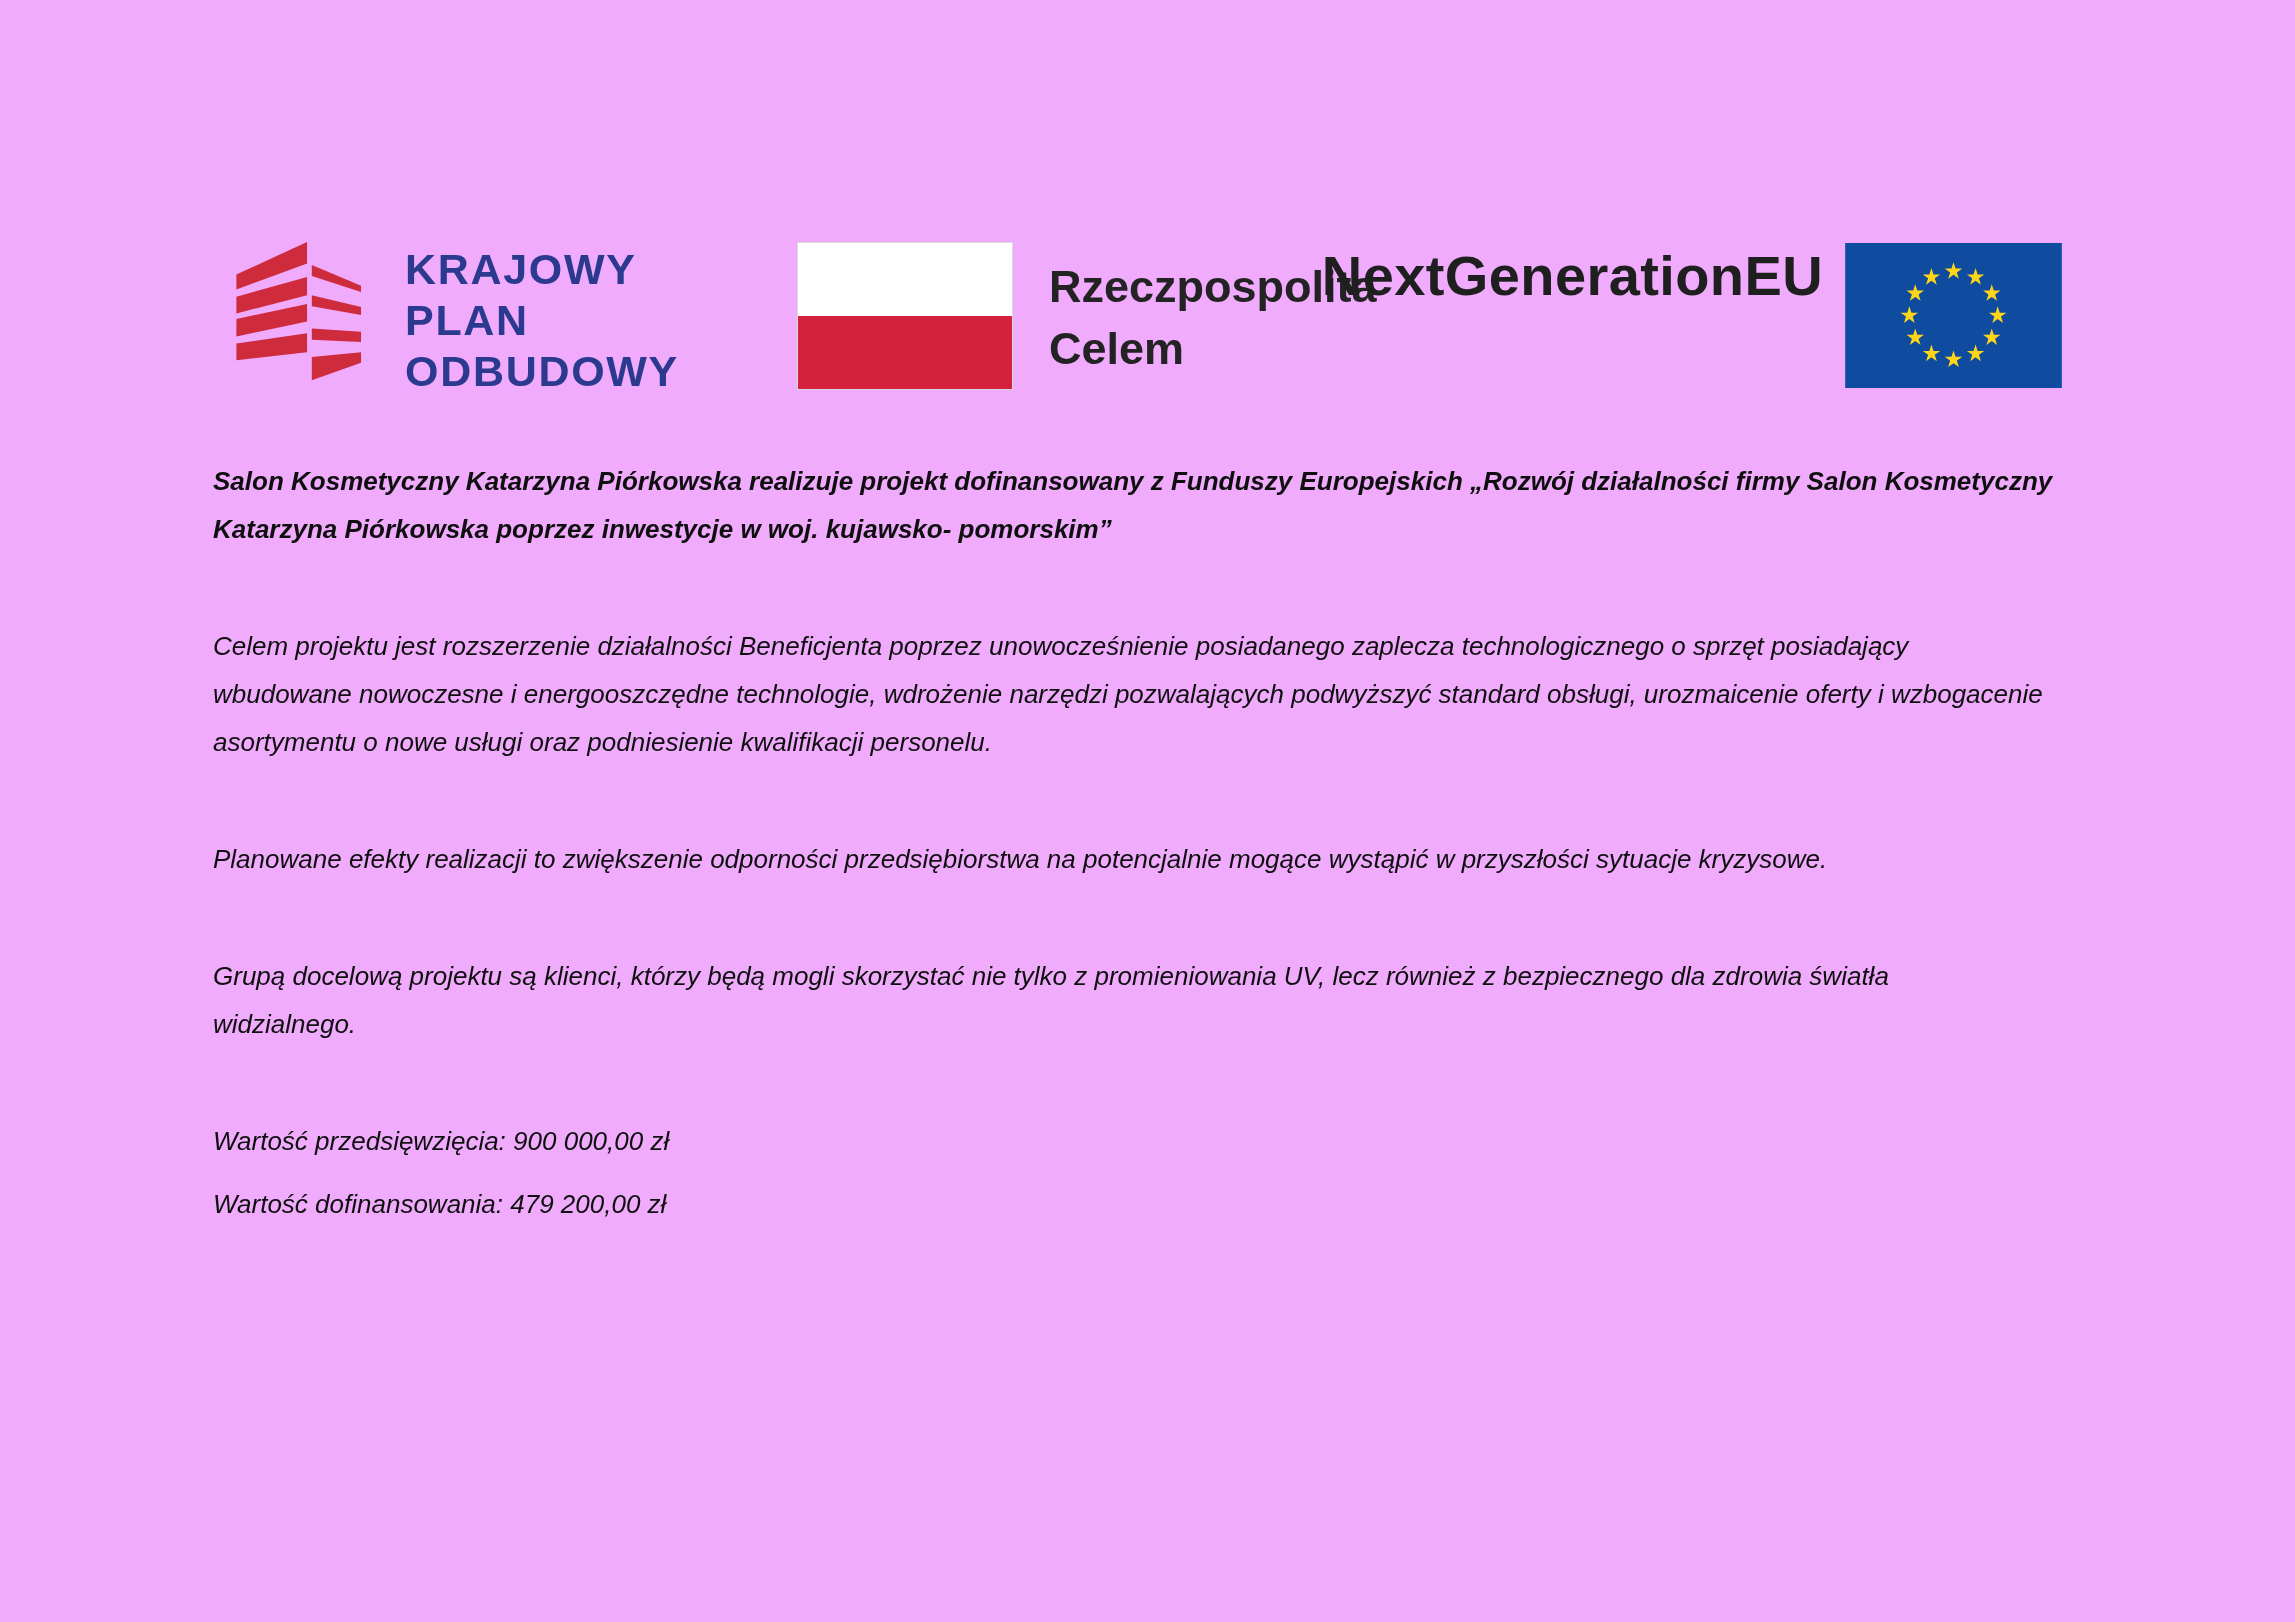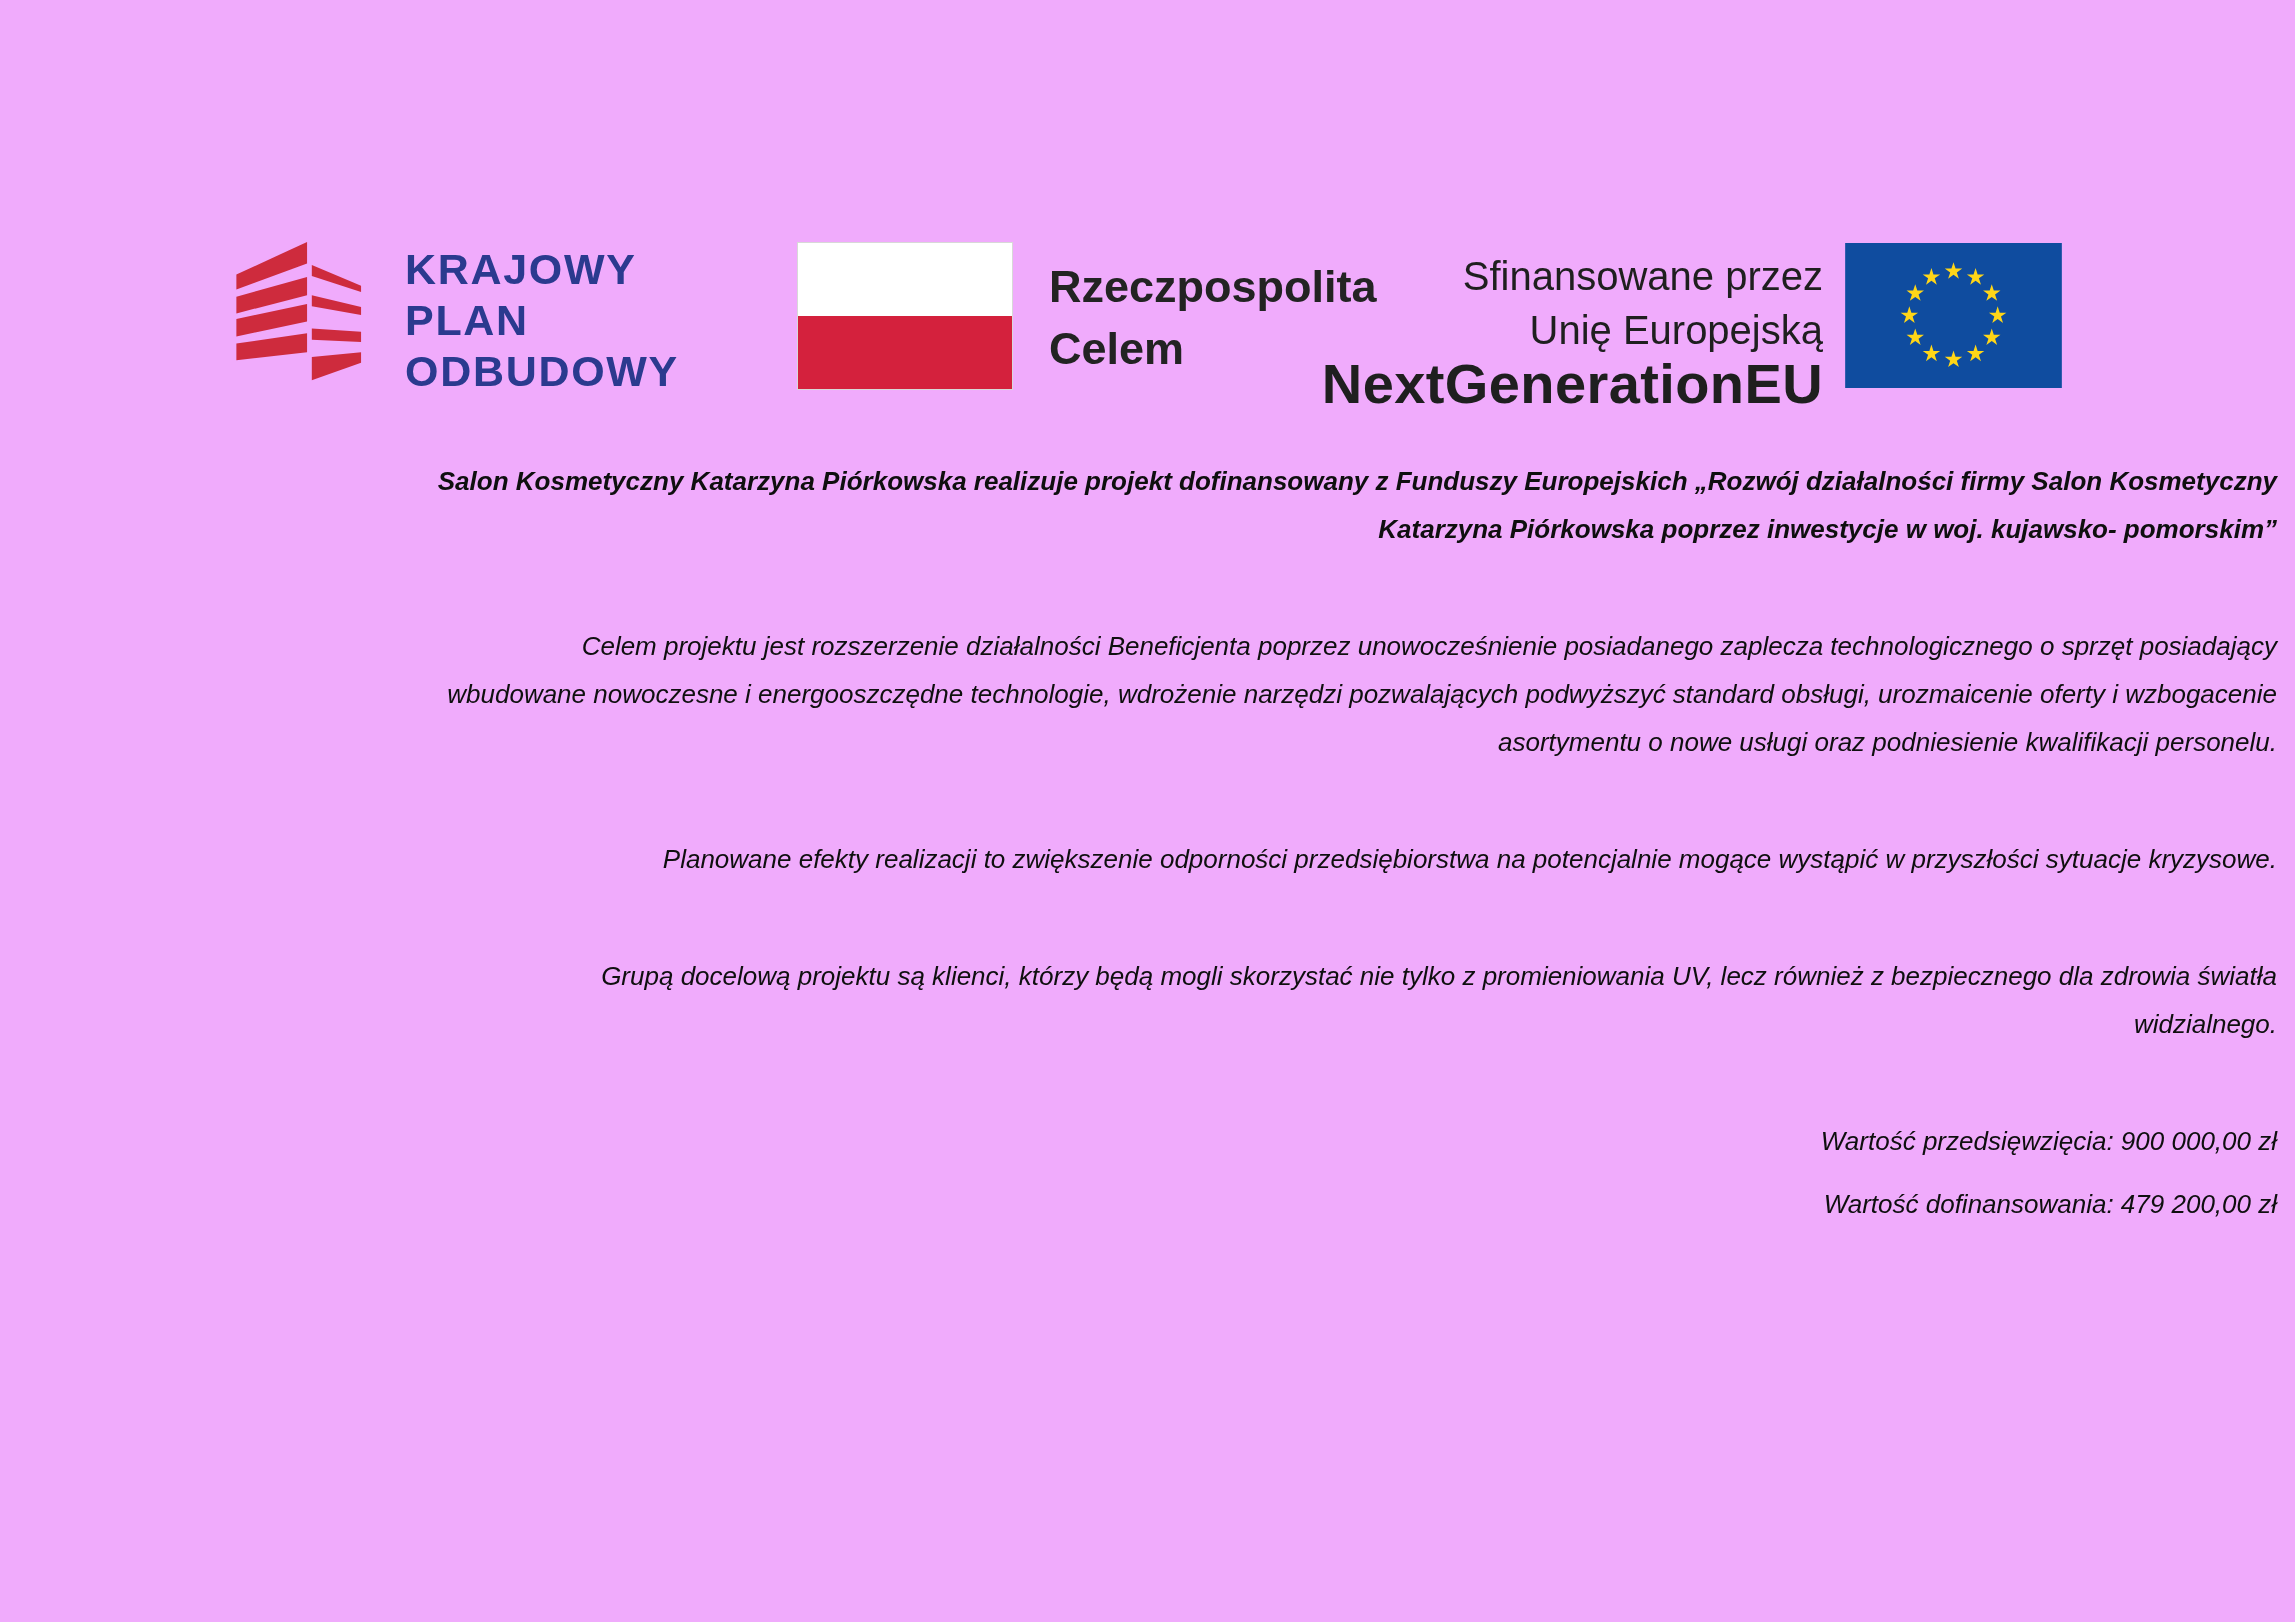--- a/index.html
+++ b/index.html
@@ -25,21 +25,21 @@
     font-weight:600;font-size:45px;line-height:62px;color:#232323;white-space:pre;
   }
   .eu-textblock{
     position:absolute;left:1261px;top:249px;width:562px;text-align:right;color:#1f1f1f;
   }
   .eu-funded{font-size:40px;line-height:54px;white-space:pre;}
   .eu-program{font-size:56px;line-height:54px;font-weight:bold;letter-spacing:0.4px;}
   .eu-flag{position:absolute;left:1845px;top:243px;width:217px;height:145px;}
   
   .content{
-    position:absolute;left:200px;top:457px;width:2077px;text-align:right;
+    position:absolute;left:213px;top:457px;width:2077px;
   }
   .para{
     margin:0 0 69px 0;
     font-style:italic;font-size:26px;line-height:48px;
     white-space:pre;color:#0f0f0f;
   }
   .para.title{font-weight:bold;}
   .para.value{margin-bottom:15px;}
   .para.last{margin-bottom:0;}
 </style>
@@ -65,22 +65,20 @@
 ODBUDOWY</div>
 
   <div class="pl-flag">
     <div class="white"></div>
     <div class="red" style="background: rgb(212, 33, 61);"></div>
   </div>
   <div class="pl-name">Rzeczpospolita
 Celem</div>
 
   <div class="eu-textblock">
-    <div class="eu-funded">Sfinansowane przez
-Unię Europejską</div>
     <div class="eu-program">NextGenerationEU</div>
   </div>
 
   <svg class="eu-flag" viewBox="0 0 260 174" xmlns="http://www.w3.org/2000/svg" aria-hidden="true">
     <defs>
       <path id="eustar" d="M0,-11 L2.47,-3.4 L10.46,-3.4 L3.99,1.3 L6.47,8.9 L0,4.2 L-6.47,8.9 L-3.99,1.3 L-10.46,-3.4 L-2.47,-3.4 Z"></path>
     </defs>
     <rect x="0" y="0" width="260" height="174" fill="#0f4c9f"></rect>
     <g fill="#ffd617">
       <use href="#eustar" transform="translate(130,34)"></use>

